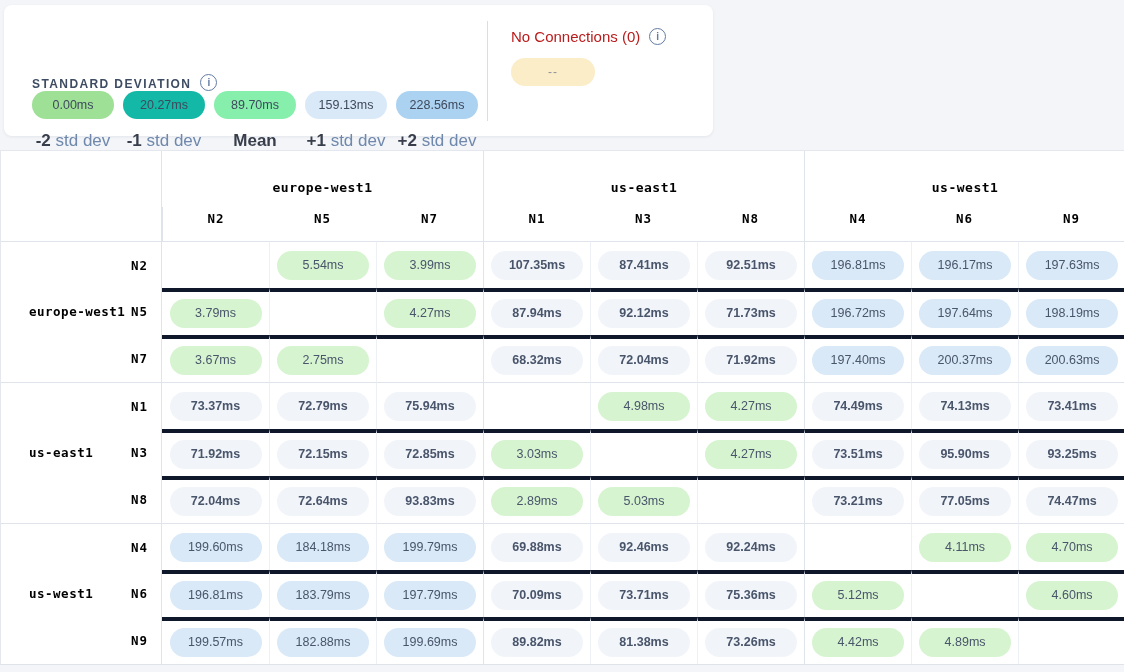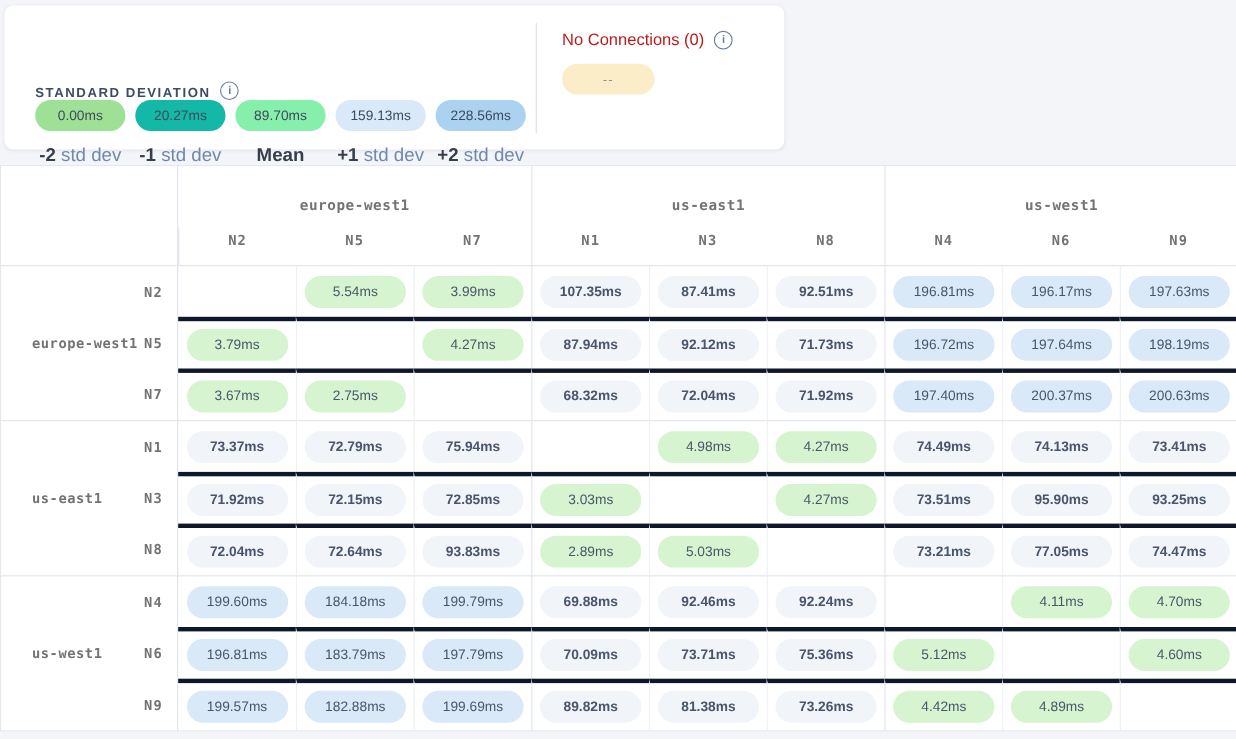--- a/index.html
+++ b/index.html
@@ -56,21 +56,21 @@
   
   .matrix-wrap { margin-top: 14px; }
   table.matrix {
     border-spacing: 0; table-layout: fixed; width: 1124px;
     background: #ffffff;
     border-top: 1px solid #e4e8ee;
     border-left: 1px solid #e4e8ee;
     border-bottom: 1px solid #dfe3ea;
   }
   .matrix th, .matrix td { padding: 0; }
-  .mono { font-family: "DejaVu Sans Mono", "Liberation Mono", monospace; font-weight: bold; color: #737373; }
+  .mono { font-family: "DejaVu Sans Mono", "Liberation Mono", monospace; font-weight: bold; color: #000000; }
   th.region-th { height: 56px; font-size: 13px; vertical-align: middle; padding-top: 16px; letter-spacing: 0.5px; }
   th.node-th   { height: 34px; font-size: 12.5px; vertical-align: top; padding-top: 4px; letter-spacing: 1px; }
   th.corner    { border-right: 1px solid #dfe3ea; background: #fff; }
   th.rowhead   { border-right: 1px solid #dfe3ea; height: 47px; }
   .rh { display: flex; align-items: center; justify-content: space-between;
         padding: 0 13px 0 28px; height: 100%; }
   .rh .rregion { font-size: 12.5px; letter-spacing: 0.5px; }
   .rh .rnode   { font-size: 12.5px; letter-spacing: 1px; }
   .matrix td { height: 47px; text-align: center; vertical-align: middle; }
   .gstart { border-left: 1px solid #dfe3ea; }

